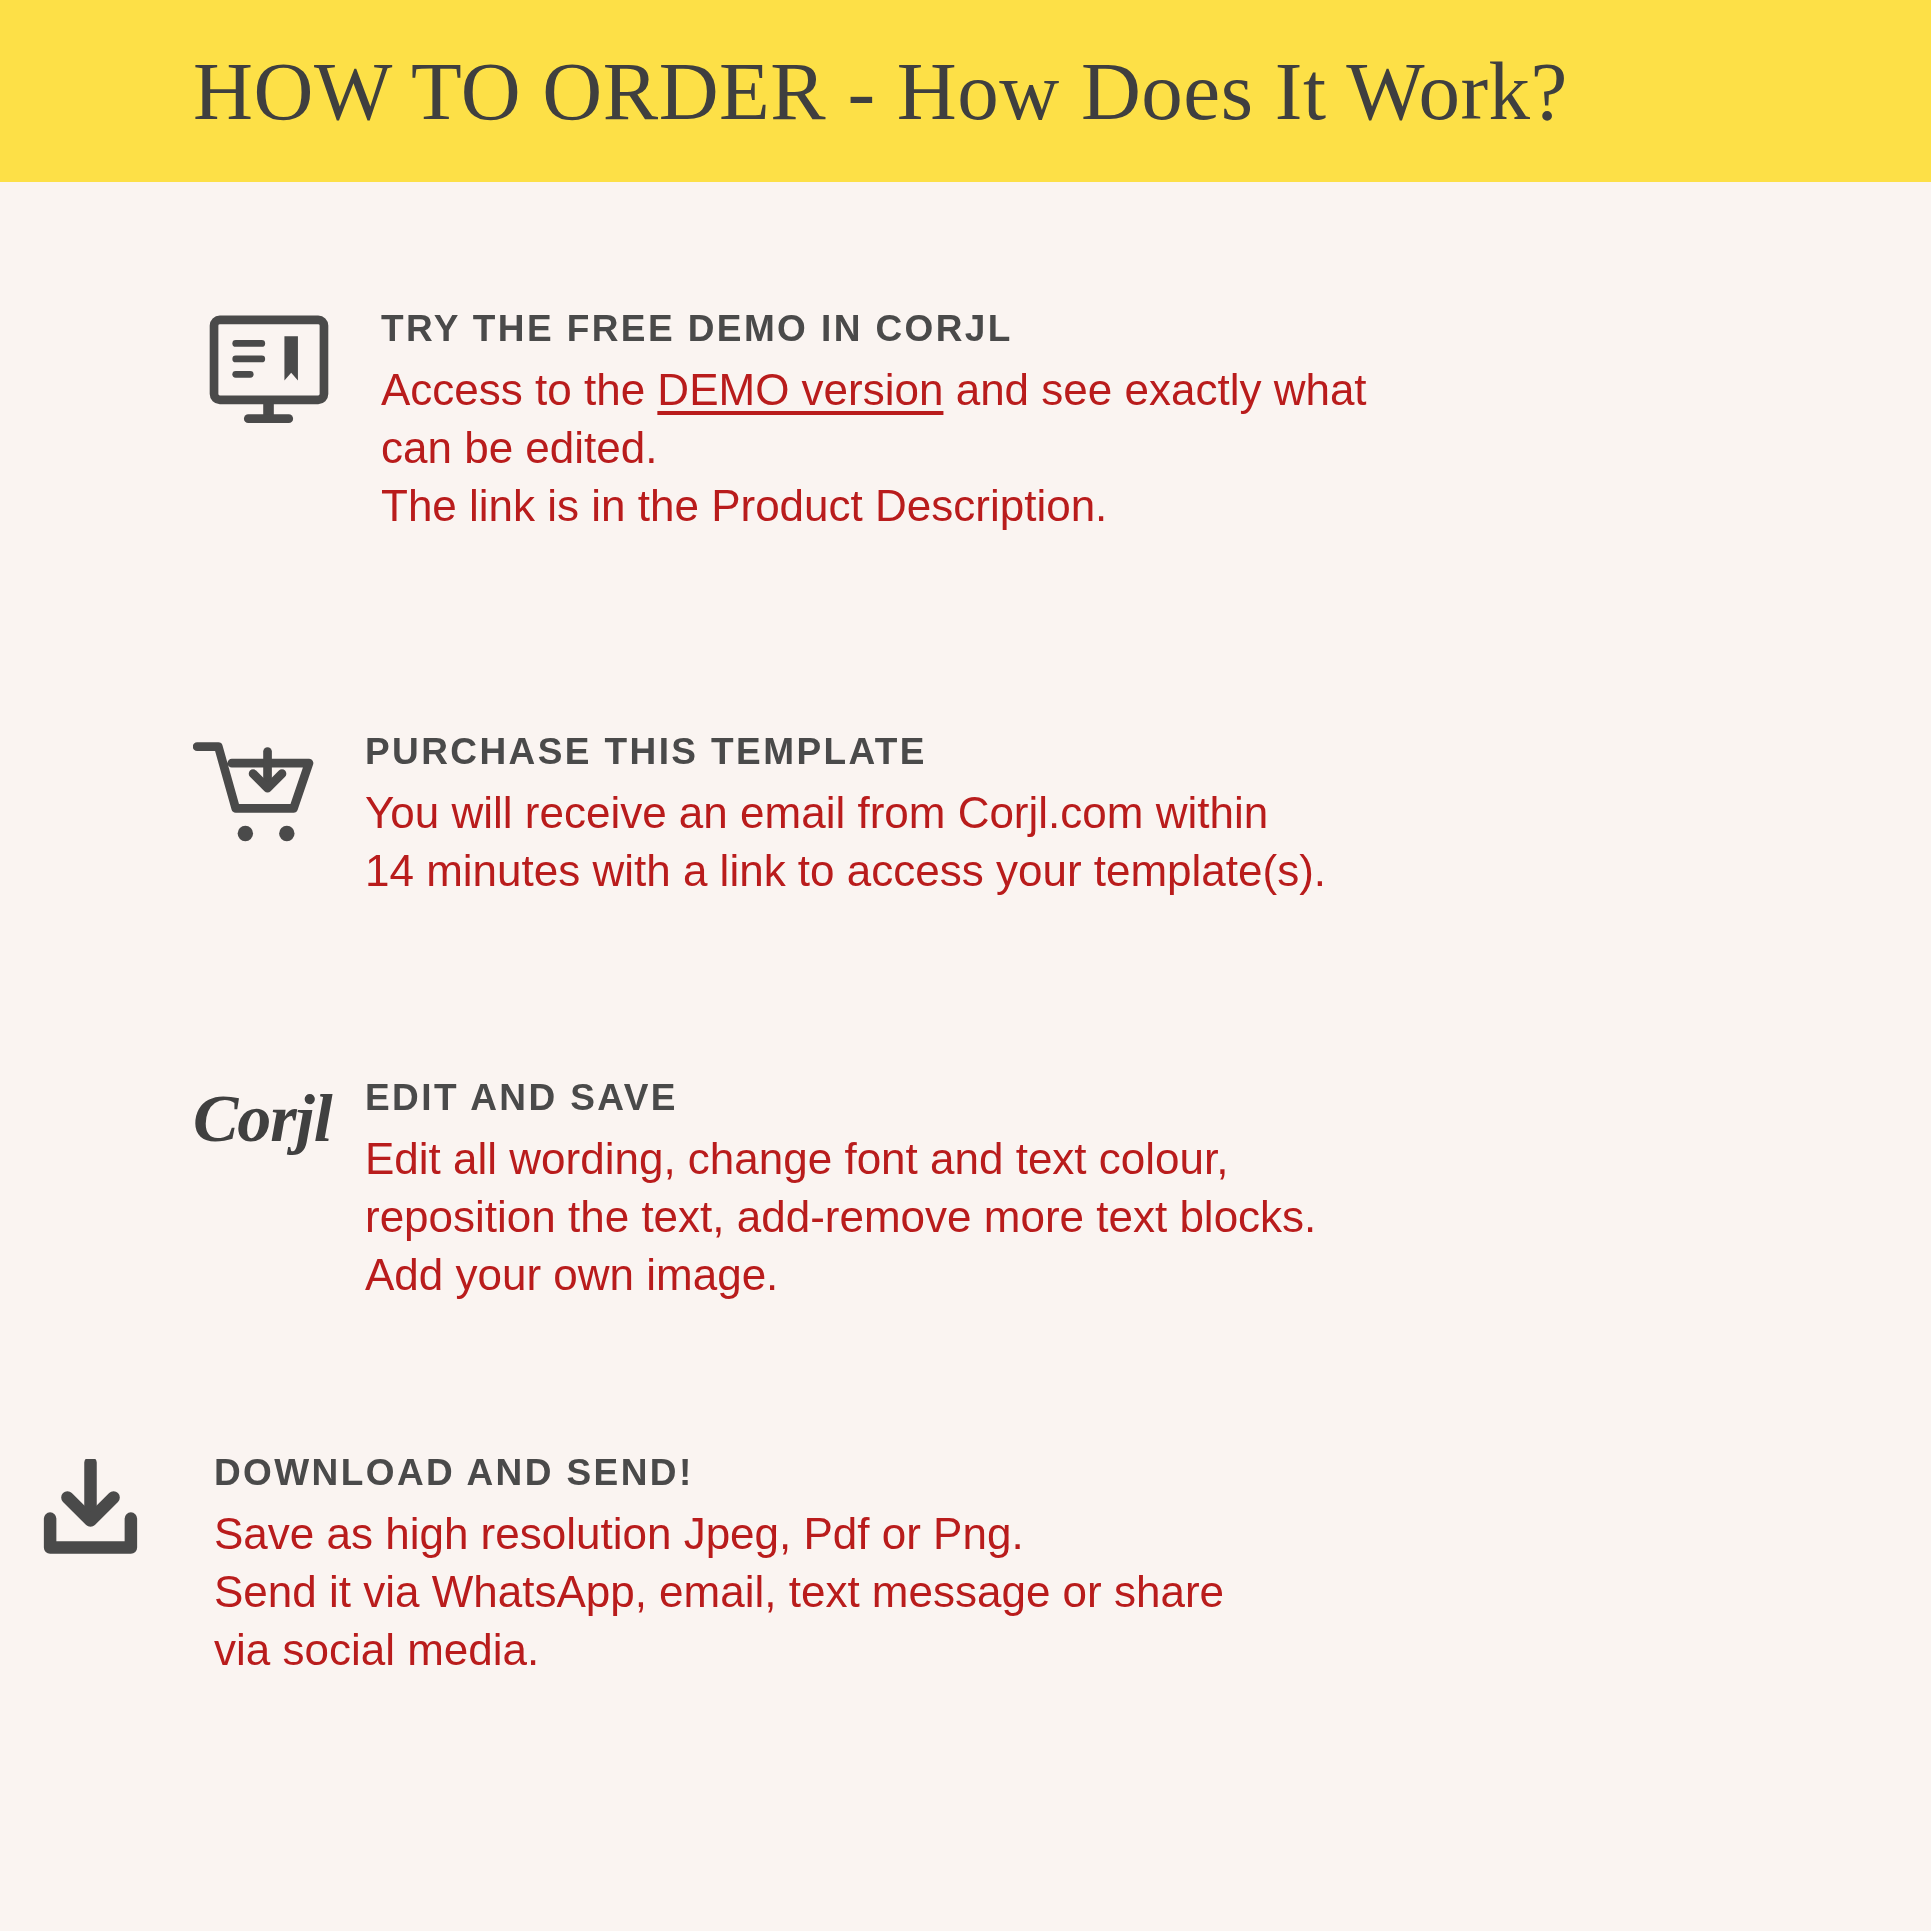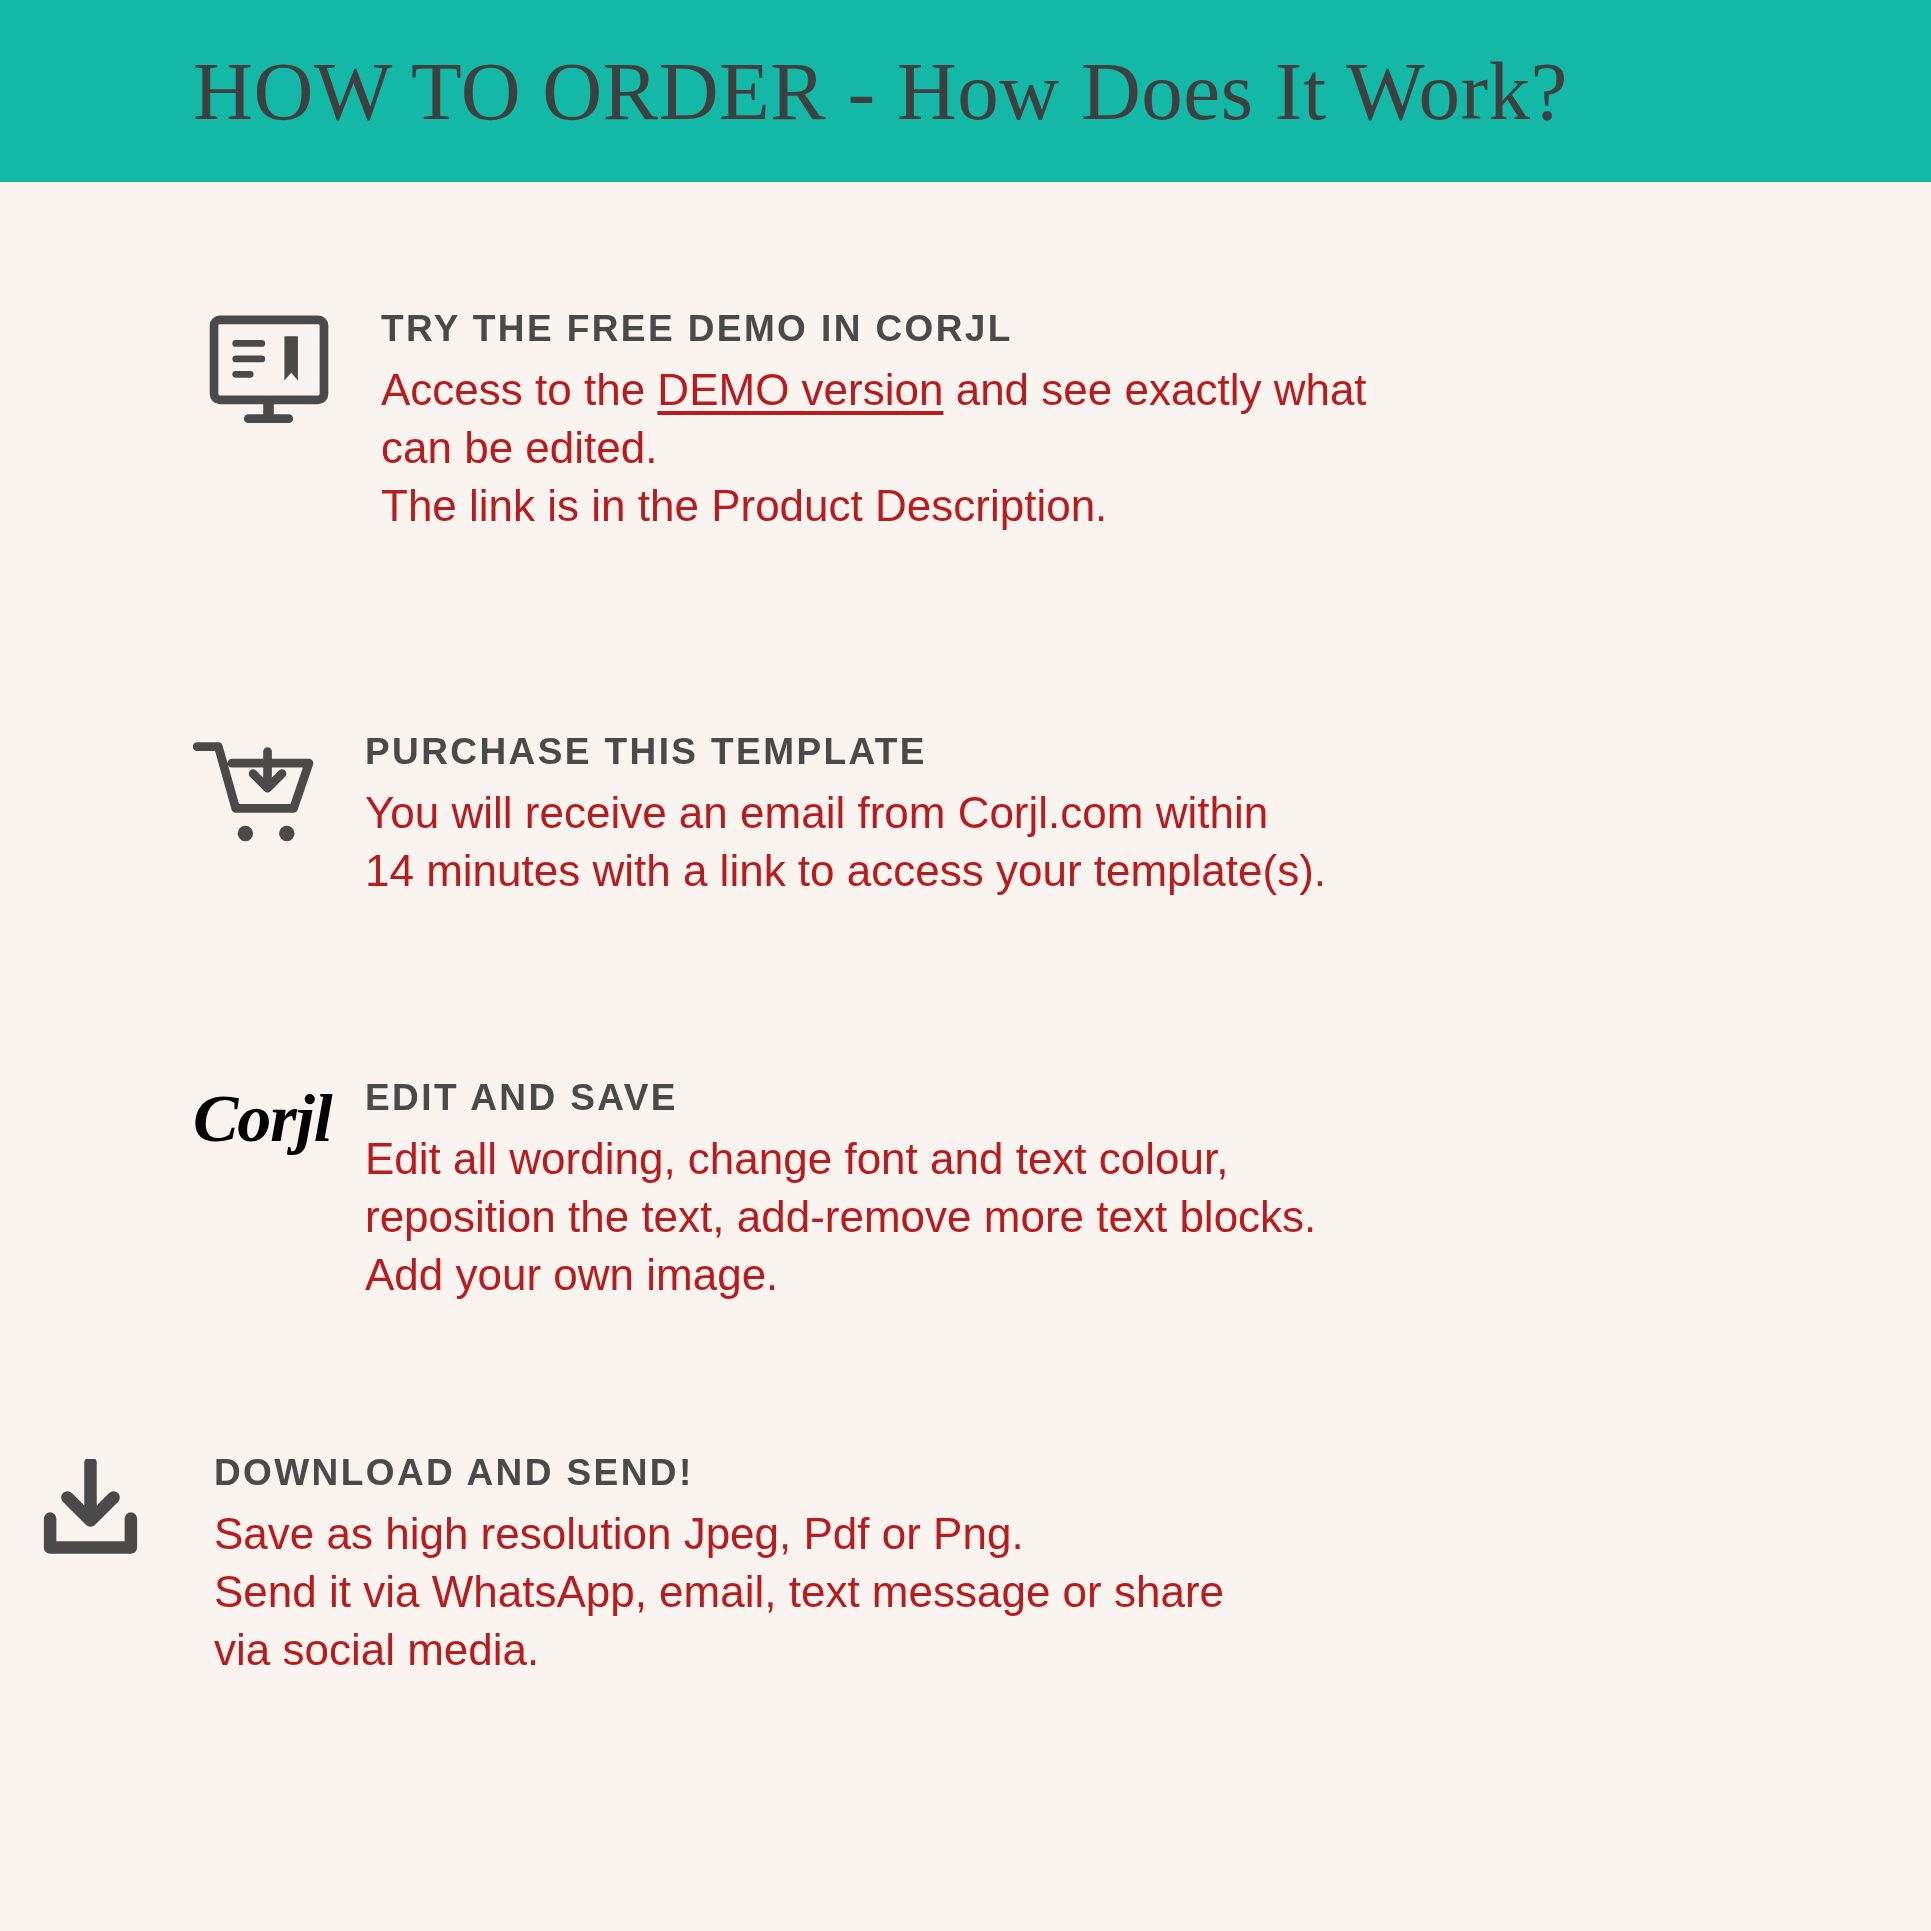--- a/index.html
+++ b/index.html
@@ -15,21 +15,21 @@
   }
   .page {
     position: relative;
     width: 1931px;
     height: 1931px;
     background: #faf4f1;
   }
   .header-bar {
     width: 100%;
     height: 182px;
-    background: #14b8a6;
+    background: #fde047;
     display: flex;
     align-items: center;
     box-sizing: border-box;
     padding-left: 193px;
   }
   .header-title {
     font-family: "Liberation Serif", serif;
     font-size: 83px;
     color: #3f3f3f;
     letter-spacing: 0.5px;
@@ -72,21 +72,21 @@
   }
   .underline {
     text-decoration: underline;
     text-underline-offset: 5.8px;
   }
   .corjl-logo {
     font-family: "Liberation Serif", serif;
     font-style: italic;
     font-weight: bold;
     font-size: 68px;
-    color: #000000;
+    color: #404040;
     line-height: 1;
     letter-spacing: -1px;
   }
   
   #step-1 { position: absolute; top: 309px; left: 16px; }
   #step-2 { position: absolute; top: 732px; left: 0; }
   #step-3 { position: absolute; top: 1078px; left: 0; }
   #step-4 { position: absolute; top: 1453px; left: 0; padding-left: 42px; }
 </style>
 </head>

